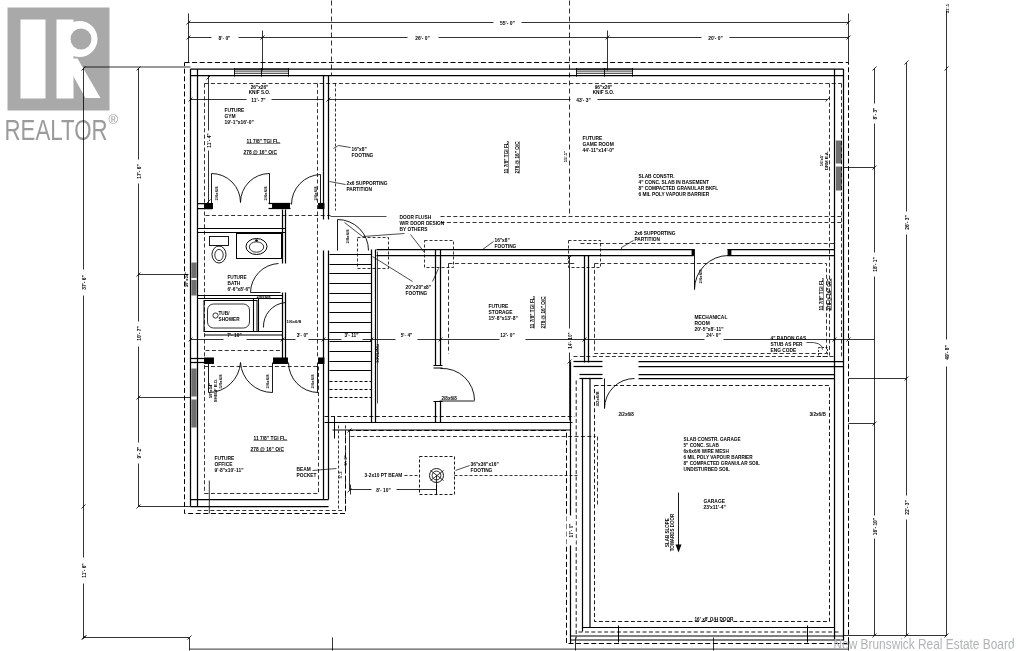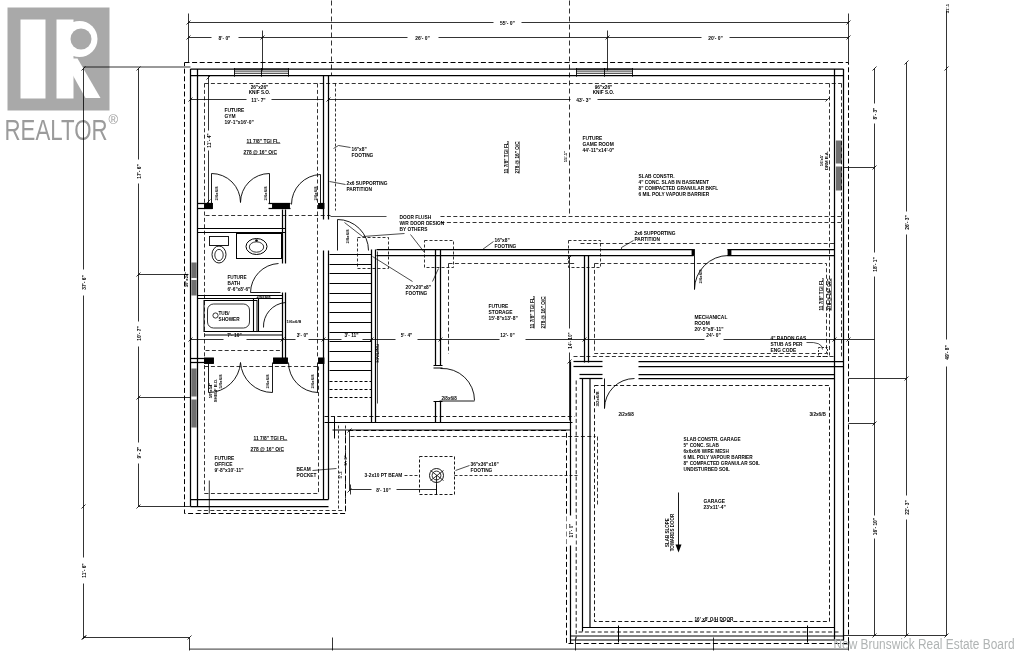--- a/index.html
+++ b/index.html
@@ -1,14 +1,14 @@
 <!DOCTYPE html>
 <html><head><meta charset="utf-8"><style>
 html,body{margin:0;padding:0;background:#ffffff;}
-#c{position:relative;width:1024px;height:651px;background:#ffffff;overflow:hidden;}
+#c{position:relative;width:1024px;height:651px;background:#ffffff;overflow:hidden;border-radius:22px;}
 </style></head><body>
 <div id="c"><svg xmlns="http://www.w3.org/2000/svg" width="1024" height="651" viewBox="0 0 1024 651">
       <g transform="translate(0.5,0.5)">
         <g>
 <rect x="7" y="7" width="102" height="103" fill="#a9a9a9"></rect>
 <rect x="20" y="19" width="25" height="79" fill="#fff"></rect>
 <rect x="56" y="19" width="17" height="79" fill="#fff"></rect>
 <circle cx="79" cy="38.5" r="18" fill="#fff"></circle>
 <circle cx="80.5" cy="38.5" r="10.5" fill="#a9a9a9"></circle>
 <path d="M63,58 L77,58 L100,97.5 L85,97.5 z" fill="#fff"></path>

